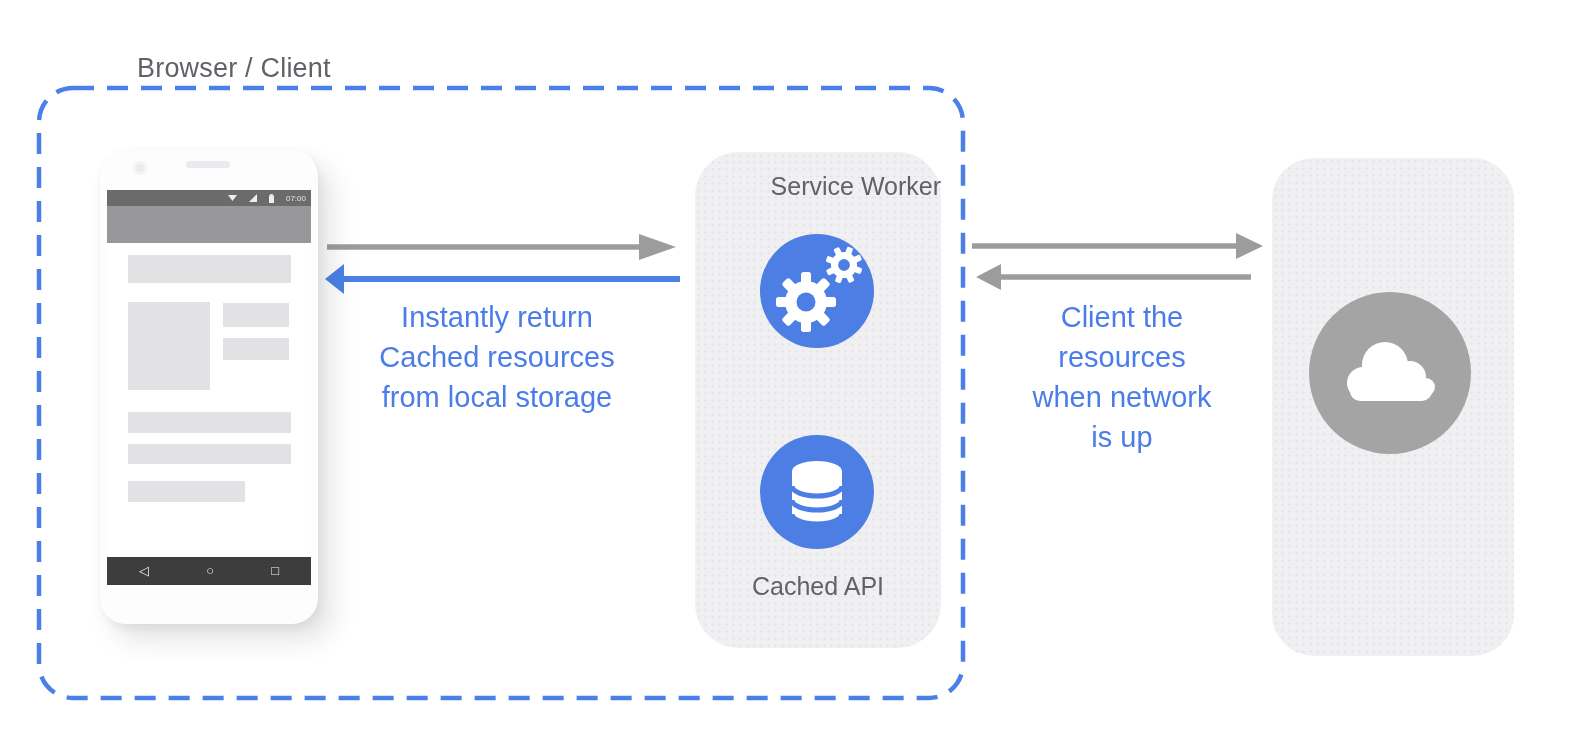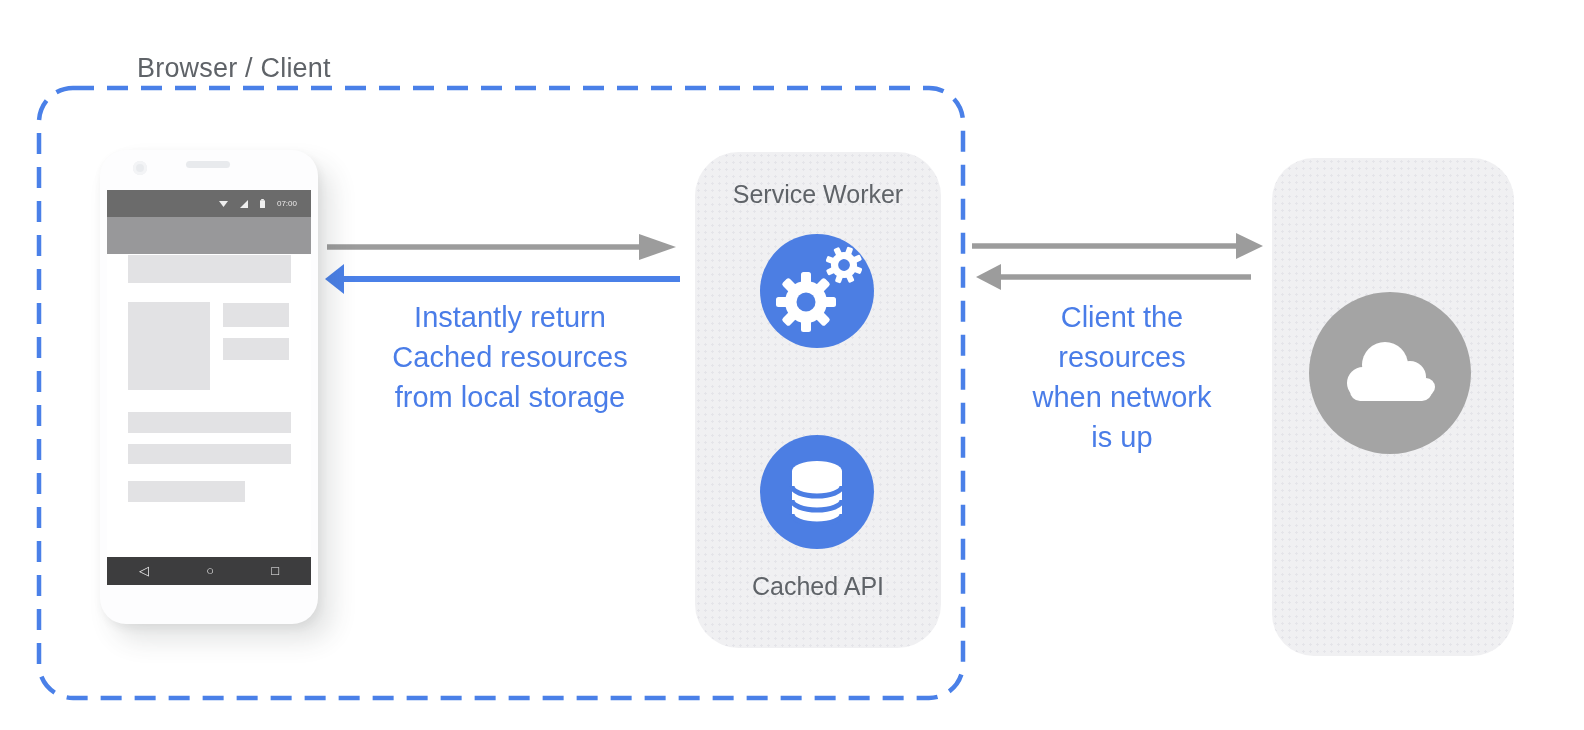--- a/index.html
+++ b/index.html
@@ -20,21 +20,21 @@
   }
   svg{display:block;}
   
   .phone{
     background:#fdfdfe;border-radius:26px;
     box-shadow:14px 16px 26px rgba(60,64,67,.14), 2px 4px 8px rgba(60,64,67,.08);
   }
   .phone-camera{width:14px;height:14px;border-radius:50%;background:#e9ebee;box-shadow:inset 0 0 0 3px #f3f4f6;}
   .phone-speaker{width:44px;height:7px;border-radius:4px;background:#e8eaed;}
   .phone-screen{background:#ffffff;overflow:hidden;}
-  .statusbar{height:27px;background:#6b6b6b;display:flex;align-items:center;justify-content:flex-end;gap:12px;padding-right:14px;box-sizing:border-box;}
+  .statusbar{height:16px;background:#6b6b6b;display:flex;align-items:center;justify-content:flex-end;gap:12px;padding-right:5px;box-sizing:border-box;}
   .statusbar .time{font-size:8px;color:#eceaea;line-height:13px;}
   .appbar{height:37px;background:#98989a;}
   .wf{position:absolute;background:#e2e2e4;}
   .navbar{position:absolute;left:0;width:100%;height:28px;background:#3d3d3e;display:flex;align-items:center;justify-content:space-between;padding:0 32px;box-sizing:border-box;}
   .nav-glyph{color:#f1f1f1;font-size:13px;line-height:28px;}
 </style>
 </head>
 <body>
 
 <div id="canvas">
@@ -97,26 +97,26 @@
       <div class="wf" style="left:21px;top:291px;width:117px;height:21px;"></div>
 
       <div class="navbar" style="top:367px;">
         <span class="nav-glyph">◁</span>
         <span class="nav-glyph">○</span>
         <span class="nav-glyph">□</span>
       </div>
     </div>
   </div>
 
-  <div class="abs caption" style="left:343px;top:297px;width:334px;">Instantly return
+  <div class="abs caption" style="left:330px;top:297px;width:334px;">Instantly return
 Cached resources
 from local storage</div>
 
   <div class="abs panel" style="left:695px;top:152px;width:246px;height:496px;border-radius:44px;">
-    <div class="abs panel-label" style="top:28px;">Service Worker</div>
+    <div class="abs panel-label" style="top:20px;text-align:right;">Service Worker</div>
 
     <div class="abs" style="left:65px;top:82px;width:114px;height:114px;border-radius:50%;background:#4c7ee3;">
       <svg width="114" height="114" viewBox="-57 -57 114 114">
         <g transform="translate(-11,11)">
           <g fill="#ffffff">
             <circle r="21"></circle>
             <rect x="-5" y="-30" width="10" height="13" rx="2.5"></rect>
             <rect x="-5" y="-30" width="10" height="13" rx="2.5" transform="rotate(45)"></rect>
             <rect x="-5" y="-30" width="10" height="13" rx="2.5" transform="rotate(90)"></rect>
             <rect x="-5" y="-30" width="10" height="13" rx="2.5" transform="rotate(135)"></rect>

